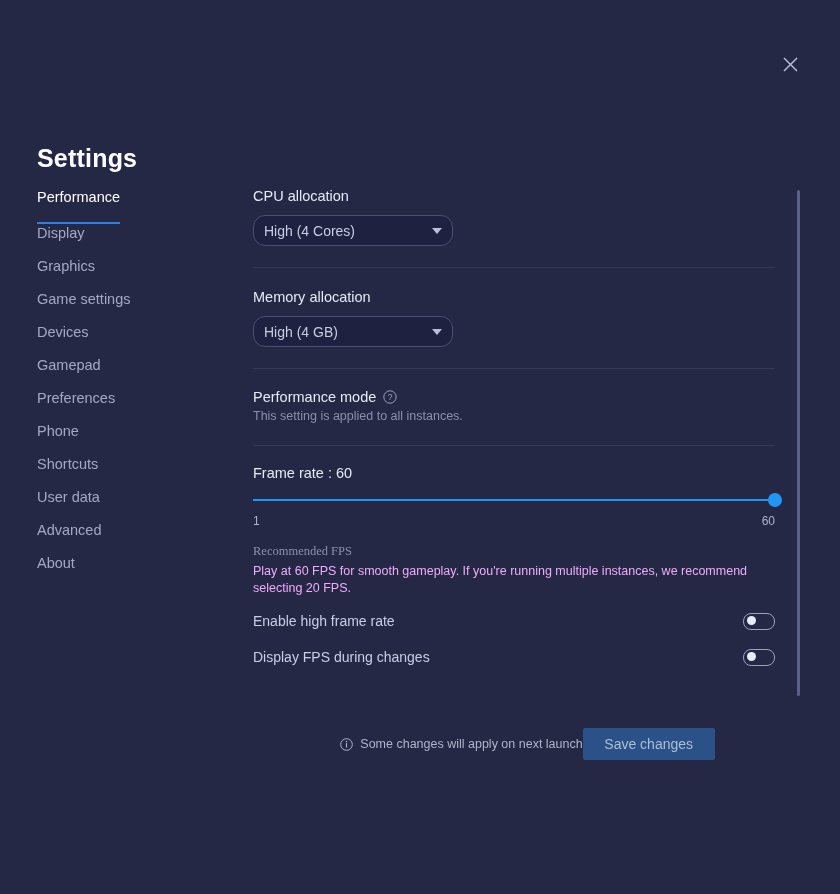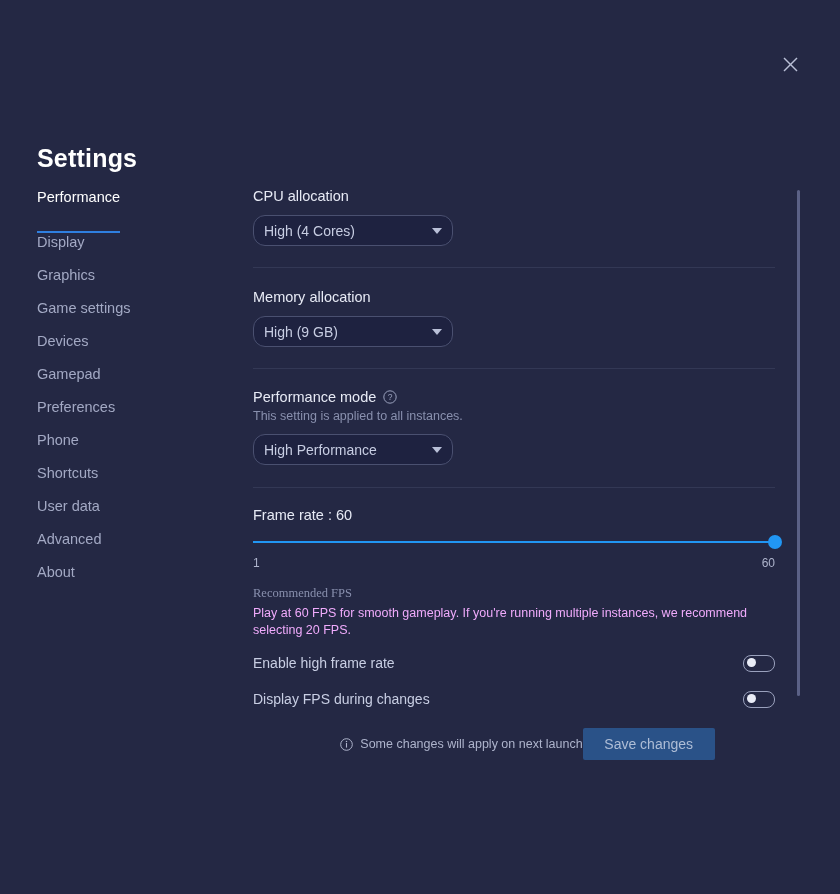--- a/index.html
+++ b/index.html
@@ -63,21 +63,21 @@
     height: 31px;
     line-height: 18px;
     cursor: pointer;
     display: block;
     width: max-content;
     padding-bottom: 2px;
   }
   .side-item.active {
     color: #ffffff;
     border-bottom: 2px solid #2f7fe0;
-    padding-bottom: 12px;
+    padding-bottom: 3px;
   }
 
   
   .content {
     position: absolute;
     left: 253px;
     top: 0;
     width: 545px;
     height: 510px;
   }
@@ -323,44 +323,40 @@
         </div>
       </div>
 
       <div style="height:21px"></div>
       <div class="divider"></div>
       <div style="height:21px"></div>
 
       <div>
         <div class="section-label">Memory allocation</div>
         <div class="select-box">
-          <span class="select-value">High (9 GB)</span>
+          <span class="select-value">High (4 GB)</span>
           <span class="caret"></span>
         </div>
       </div>
 
       <div style="height:21px"></div>
       <div class="divider"></div>
       <div style="height:20px"></div>
 
       <div>
         <div style="display:flex;align-items:center;">
           <span class="section-label">Performance mode</span>
           <span class="help-icon">
             <svg width="14" height="14" viewBox="0 0 14 14">
               <circle cx="7" cy="7" r="6.2" fill="none" stroke="#9aa1bd" stroke-width="1"></circle>
               <text x="7" y="10.3" font-size="8.5" fill="#9aa1bd" text-anchor="middle" font-family="Liberation Sans, sans-serif">?</text>
             </svg>
           </span>
         </div>
         <div class="section-sub">This setting is applied to all instances.</div>
-        <div class="select-box">
-          <span class="select-value">High Performance</span>
-          <span class="caret"></span>
-        </div>
       </div>
 
       <div style="height:22px"></div>
       <div class="divider"></div>
       <div style="height:19px"></div>
 
       <div>
         <div class="slider-title">Frame rate : 60</div>
         <div class="slider-wrap">
           <div class="slider-track"></div>

